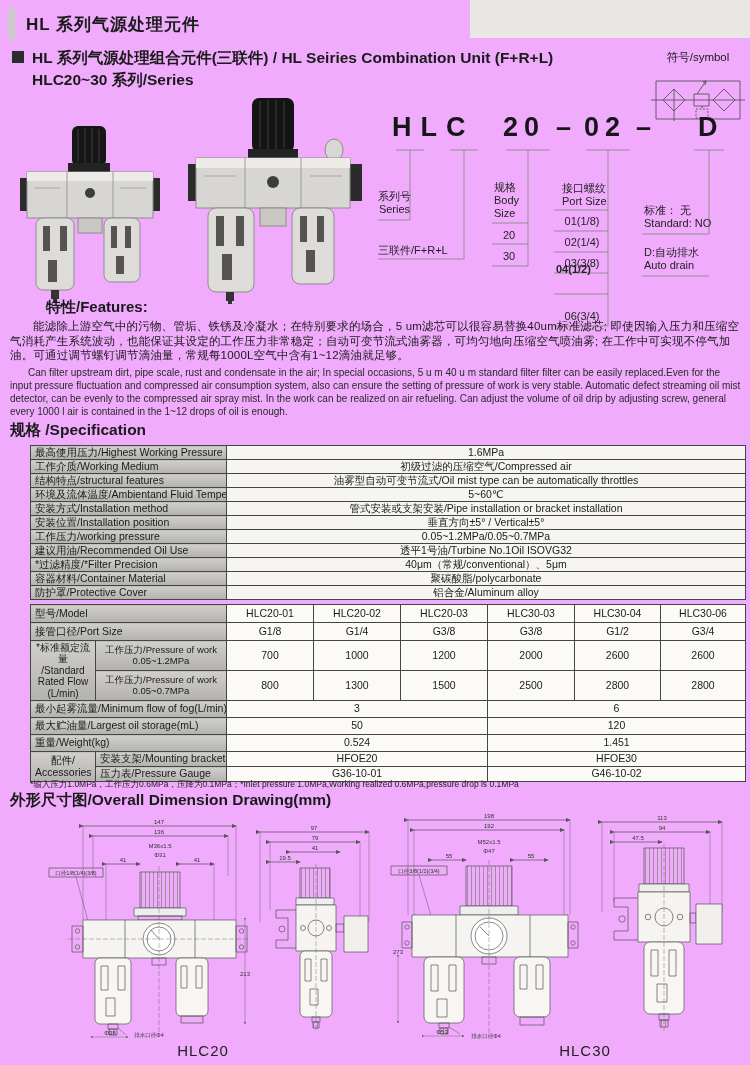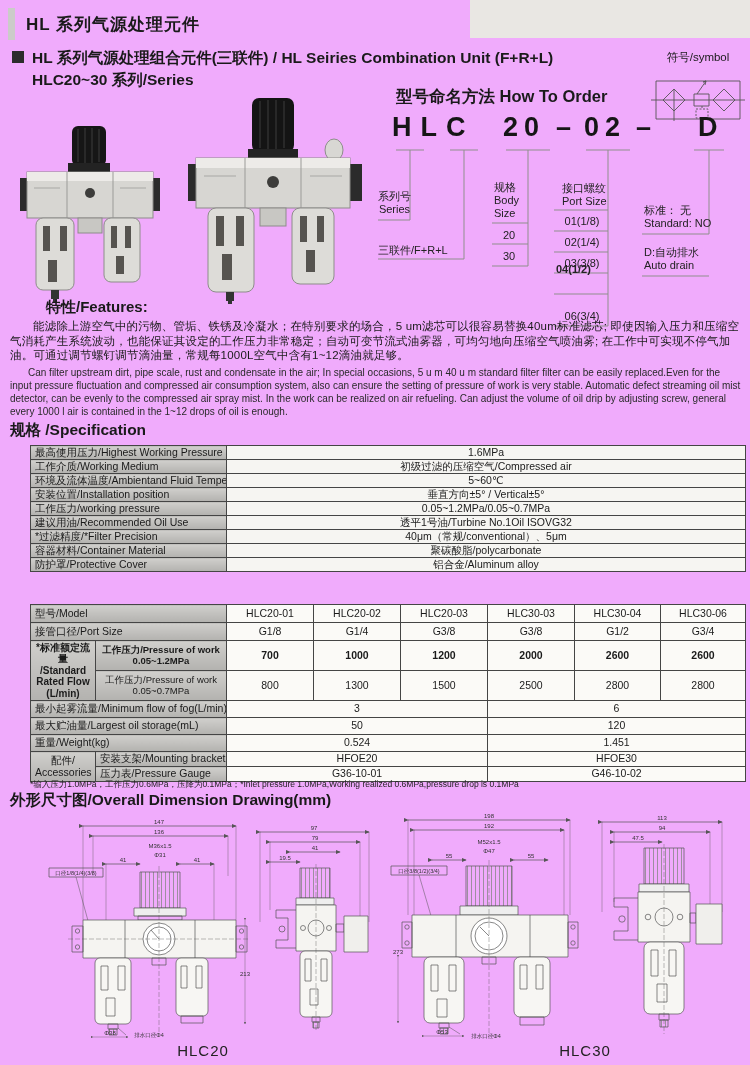--- a/index.html
+++ b/index.html
@@ -145,21 +145,20 @@
       <rect x="104" y="110" width="42" height="76" rx="8" fill="#dddcd8" stroke="#8d8d8a"></rect>
       <rect x="112" y="118" width="7" height="26" fill="#565450"></rect>
         <rect x="129" y="118" width="7" height="26" fill="#565450"></rect>
       <rect x="118" y="152" width="9" height="22" fill="#565450"></rect>
       <rect x="38" y="194" width="8" height="9" fill="#333"></rect>
         <rect x="40" y="203" width="4" height="3" fill="#333"></rect>
     </g>
   </svg>
 
   <div class="abs order">
-    <div class="order-h">型号命名方法 How To Order</div>
     <svg class="order-lines" width="378" height="258" viewBox="0 0 378 258">
       <g stroke="#8f8f8c" stroke-width="1" fill="none">
         <line x1="24" y1="64" x2="52" y2="64"></line>
           <line x1="78" y1="64" x2="106" y2="64"></line>
         <line x1="134" y1="64" x2="178" y2="64"></line>
           <line x1="214" y1="64" x2="258" y2="64"></line>
         <line x1="322" y1="64" x2="352" y2="64"></line>
         <line x1="38" y1="64" x2="38" y2="134"></line>
           <line x1="6" y1="134" x2="38" y2="134"></line>
         <line x1="92" y1="64" x2="92" y2="173"></line>
@@ -237,22 +236,30 @@
       <tbody>
         <tr>
             <td class="lb">最高使用压力/Highest Working Pressure</td>
             <td class="vc">1.6MPa</td>
           </tr>
         <tr>
             <td class="lb">工作介质/Working Medium</td>
             <td class="vc">初级过滤的压缩空气/Compressed air</td>
           </tr>
         <tr>
+            <td class="lb">结构特点/structural features</td>
+            <td class="vc">油雾型自动可变节流式/Oil mist type can be automatically throttles</td>
+          </tr>
+        <tr>
             <td class="lb">环境及流体温度/Ambientand Fluid Temperature</td>
             <td class="vc">5~60℃</td>
+          </tr>
+        <tr>
+            <td class="lb">安装方式/Installation method</td>
+            <td class="vc">管式安装或支架安装/Pipe installation or bracket installation</td>
           </tr>
         <tr>
             <td class="lb">安装位置/Installation position</td>
             <td class="vc">垂直方向±5° / Vertical±5°</td>
           </tr>
         <tr>
             <td class="lb">工作压力/working pressure</td>
             <td class="vc">0.05~1.2MPa/0.05~0.7MPa</td>
           </tr>
         <tr>
@@ -299,21 +306,21 @@
         </tr>
         <tr style="height:18px;">
           <td class="lb" colspan="2">接管口径/Port Size</td>
           <td class="vc">G1/8</td>
           <td class="vc">G1/4</td>
           <td class="vc">G3/8</td>
           <td class="vc">G3/8</td>
           <td class="vc">G1/2</td>
           <td class="vc">G3/4</td>
         </tr>
-        <tr style="height:30px;font-weight:bold;">
+        <tr style="height:30px;">
           <td class="lb flowmain" rowspan="2">
             <div>*标准额定流量</div>
             <div>/Standard</div>
             <div>Rated Flow</div>
             <div>(L/min)</div>
           </td>
           <td class="lb sub">
             <div>工作压力/Pressure of work</div>
               <div>0.05~1.2MPa</div>
           </td>

